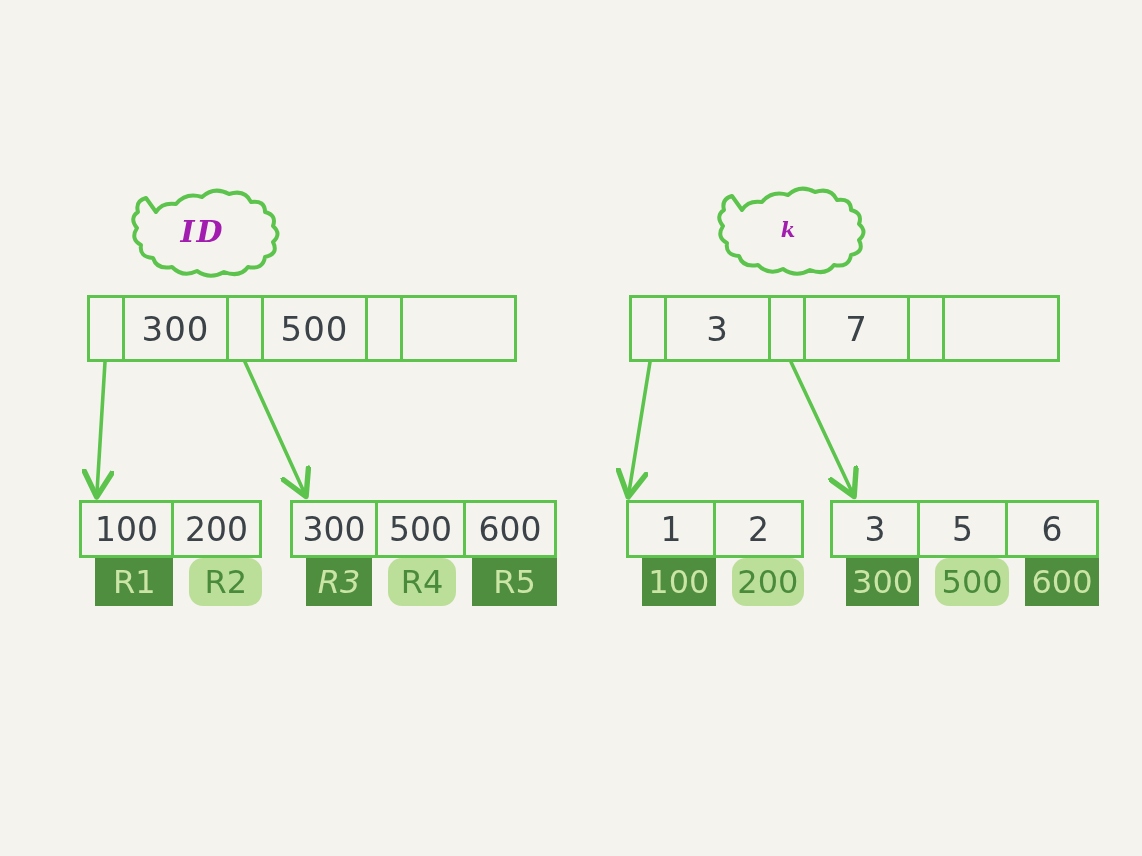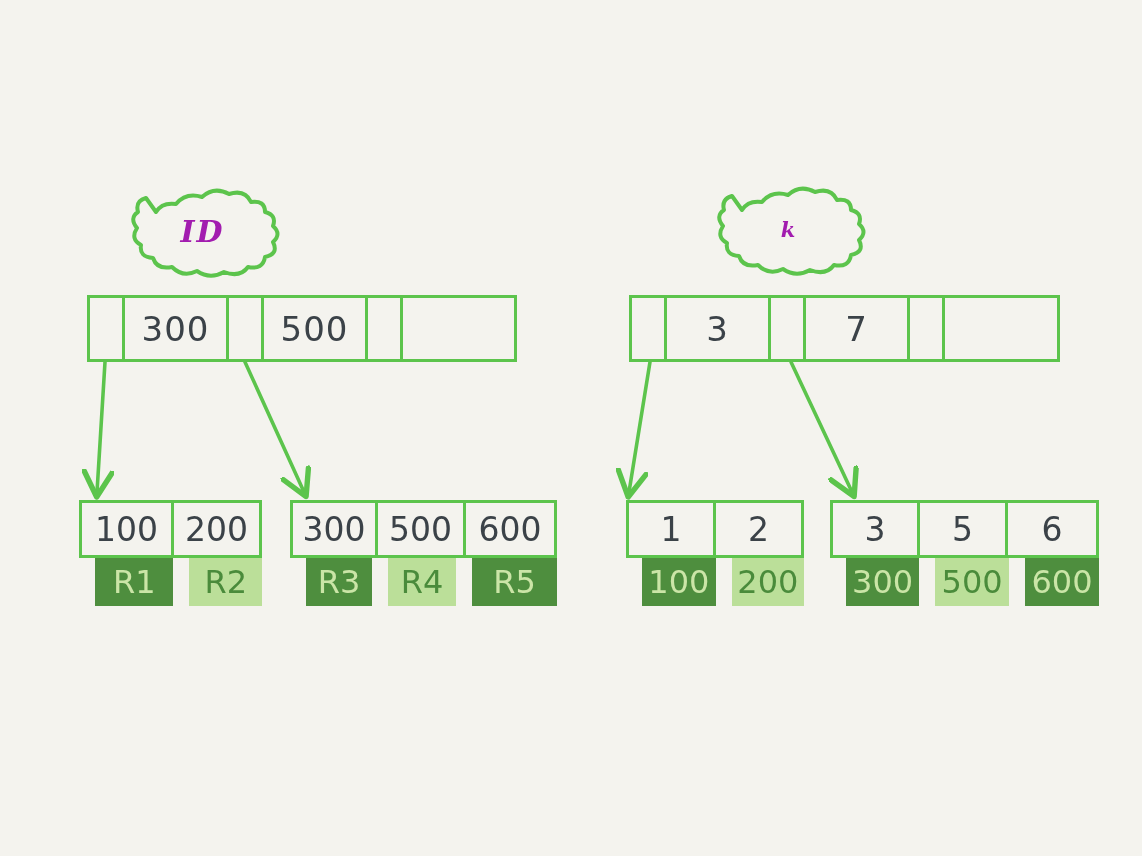--- a/index.html
+++ b/index.html
@@ -102,20 +102,21 @@
     font-family: "DejaVu Sans", sans-serif;
     margin-left: 16px;
   }
   .leaf-val.dark {
     background: #4e8e3e;
     color: #cbe5a7;
   }
   .leaf-val.light {
     background: #bbdf99;
     color: #4a8b3b;
+    border-radius: 14px;
   }
 </style>
 </head>
 <body>
 
 <div id="canvas">
 
   <svg id="svg-layer" viewBox="0 0 1142 856">
     <defs>
       <marker id="ah" markerWidth="9" markerHeight="9" refX="6.2" refY="4.5" orient="auto" markerUnits="strokeWidth">
@@ -167,21 +168,21 @@
     </div>
   </div>
 
   <div class="leaf" style="left:268px; top:500px; width:267px;">
     <div class="leaf-keys">
       <div class="leaf-key" style="width:87px;">300</div>
       <div class="leaf-key" style="width:90px;">500</div>
       <div class="leaf-key last" style="width:90px;">600</div>
     </div>
     <div class="leaf-vals">
-      <div class="leaf-val dark" style="width:87px;">R3</div>
+      <div class="leaf-val dark" style="width:87px;font-style:italic;">R3</div>
       <div class="leaf-val light" style="width:90px;text-align:center;">R4</div>
       <div class="leaf-val dark" style="width:112px;">R5</div>
     </div>
   </div>
 
   <div class="cloud-label" style="left:726px; top:198px; width:125px; height:62px;">
     <div class="cloud-text small">k</div>
   </div>
 
   <div class="index-node" style="left:629px; top:295px; width:431px; height:67px;">

